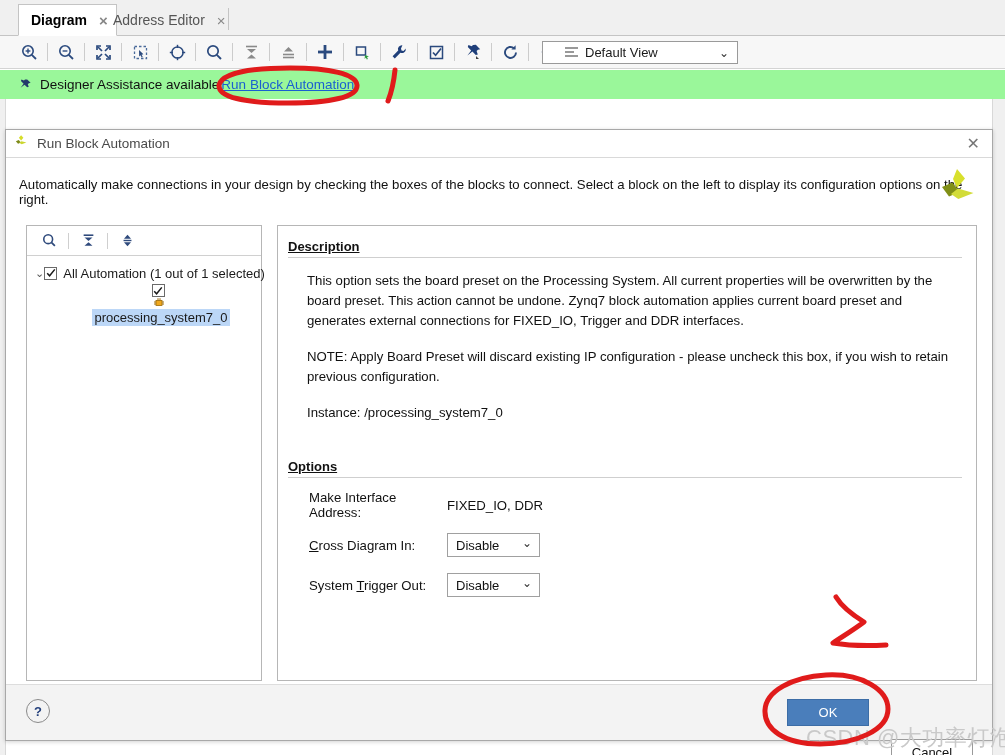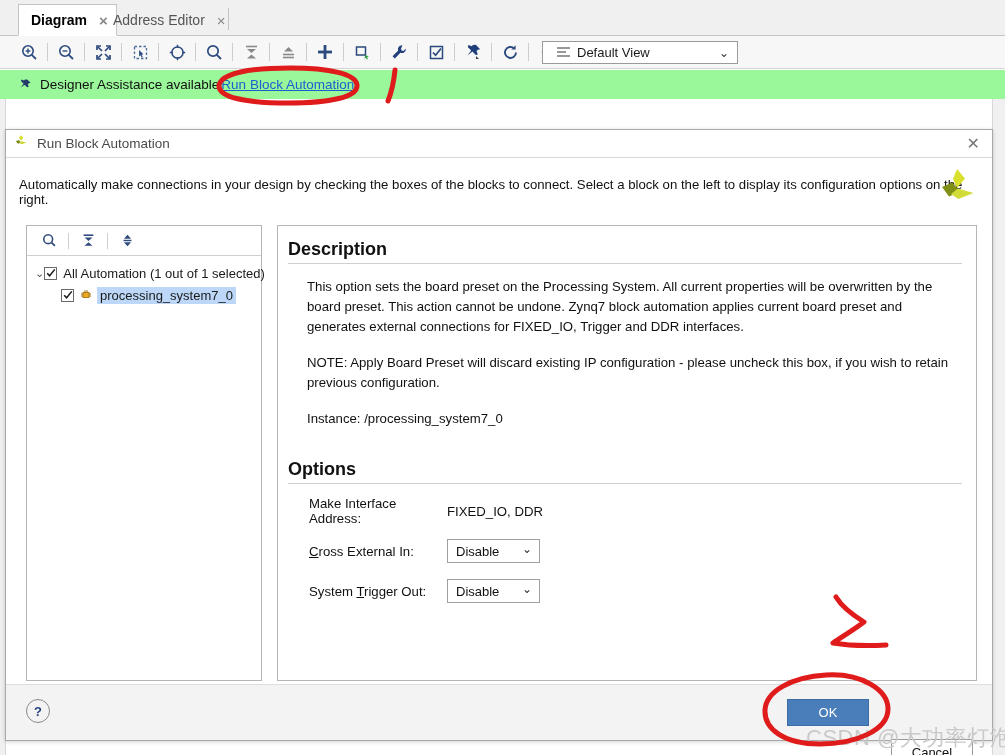--- a/index.html
+++ b/index.html
@@ -64,21 +64,21 @@
   .tb-sep { width: 1px; height: 18px; background: #cccccc; margin: 0 3px; }
   svg.ico { display: block; }
 
   .viewselect {
     position: absolute; left: 542px; top: 41px;
     width: 196px; height: 23px;
     background: #ffffff;
     border: 1px solid #9a9a9a;
     display: flex; align-items: center;
     font-size: 13px;
-    padding-left: 14px;
+    padding-left: 22px;
   }
   .viewselect .vs-label { margin-left: 7px; color: #1a1a1a; }
   .viewselect .vs-arrow {
     position: absolute; right: 8px; top: 4px;
     color: #333333; font-size: 12px;
   }
   .vs-lines { display:inline-block; width: 13px; }
   .vs-lines i { display:block; height:2px; background:#999999; margin-bottom:2px; }
   .vs-lines i:nth-child(2){ width: 9px; }
 
@@ -154,42 +154,43 @@
   .tree-toolbar {
     height: 30px; border-bottom: 1px solid #d0d0d0;
     display: flex; align-items: center; padding-left: 8px;
     background: #ffffff;
   }
   .tt-btn { width: 28px; height: 24px; display: flex; align-items: center; justify-content: center; }
   .tt-sep { width: 1px; height: 16px; background: #cfcfcf; margin: 0 5px; }
 
   .tree-rows { padding-top: 6px; font-size: 13px; color: #1a1a1a; }
   .tree-row { display: flex; align-items: center; height: 22px; padding-left: 8px; }
-  .tree-row.child { padding-left: 34px; }
+  .tree-row.child { padding-left: 34px; flex-direction: column; }
   .twisty { width: 14px; color: #555555; font-size: 11px; display:flex; align-items:center; justify-content:center;}
   .chk {
     width: 13px; height: 13px; border: 1px solid #6a6a6a;
     background: #ffffff; margin-right: 6px;
     display: flex; align-items: center; justify-content: center;
     position: relative; flex: none;
   }
   .chk svg { display:block; }
   .tree-label { white-space: nowrap; }
   .tree-label.selected { background: #bcd7f7; padding: 1px 3px; }
   .ip-icon { margin-right: 5px; display: flex; }
 
   .detail-panel {
     position: absolute; left: 271px; top: 0;
     width: 700px; height: 456px;
     background: #ffffff;
     border: 1px solid #b6b6b6;
   }
   .sect-title {
-    font-size: 18px; font-weight: bold; color: #111111;
+    font-size: 13px; font-weight: bold; color: #111111;
     padding: 13px 0 3px 10px;
+    text-decoration: underline;
   }
   .sect-rule { height: 1px; background: #cfcfcf; margin: 0 14px 0 10px; }
   .desc-body {
     font-size: 13.2px; color: #111111; line-height: 1.52;
     padding: 13px 22px 0 29px;
   }
   .desc-para { margin: 0 0 16px 0; }
   .desc-para:last-child { margin-bottom: 0; }
 
   .options-wrap { position: absolute; left: 0; top: 220px; right: 0; }
@@ -517,21 +518,21 @@
         <div class="options-wrap">
           <div class="sect-title">Options</div>
           <div class="sect-rule"></div>
 
           <div class="opt-row" style="margin-top:10px">
             <span class="opt-label">Make Interface Address:</span>
             <span class="opt-value">FIXED_IO, DDR</span>
           </div>
 
           <div class="opt-row" style="margin-top:6px">
-            <span class="opt-label"><u class="mn">C</u><span>ross External In:</span></span>
+            <span class="opt-label"><u class="mn">C</u><span>ross Diagram In:</span></span>
             <span class="combo">
               <span>Disable</span>
               <span class="cb-arrow">⌄</span>
             </span>
           </div>
 
           <div class="opt-row" style="margin-top:6px">
             <span class="opt-label"><span>System </span><u class="mn">T</u><span>rigger Out:</span></span>
             <span class="combo">
               <span>Disable</span>

